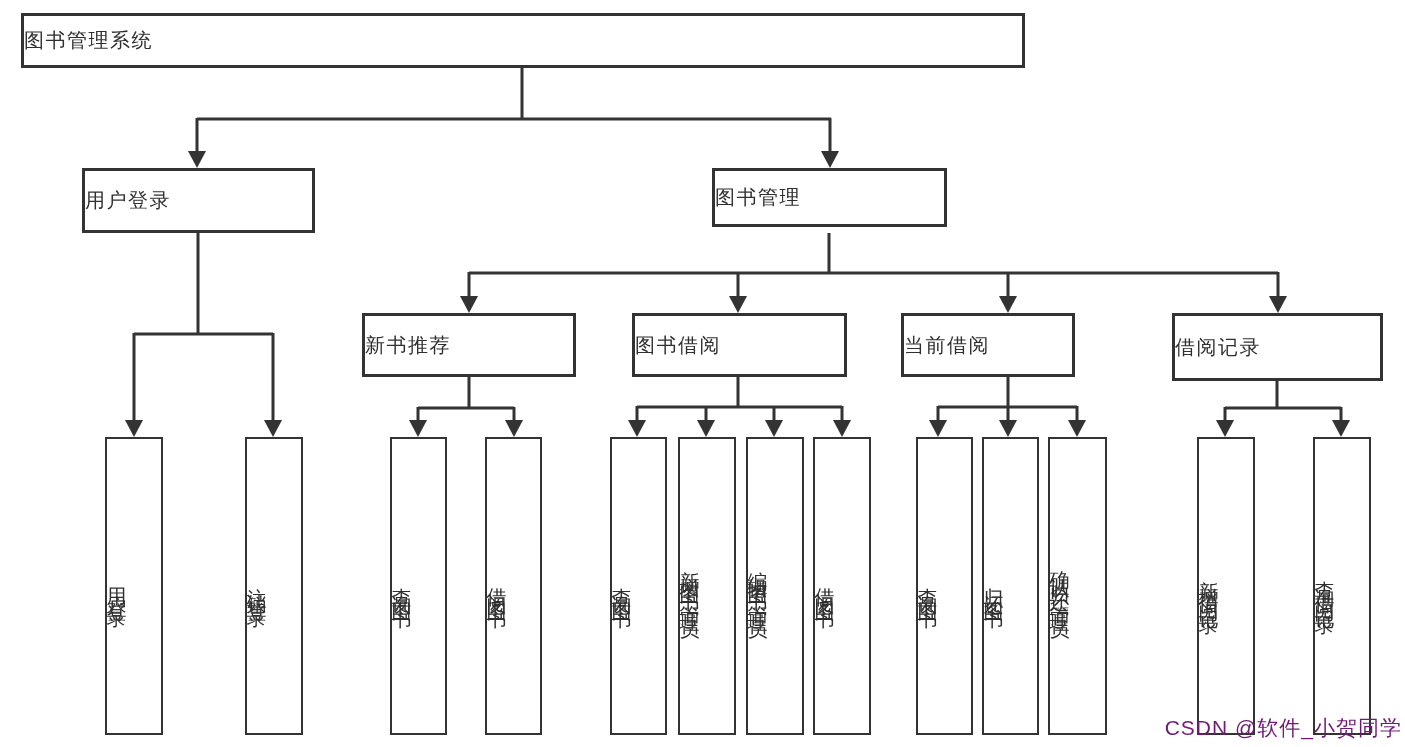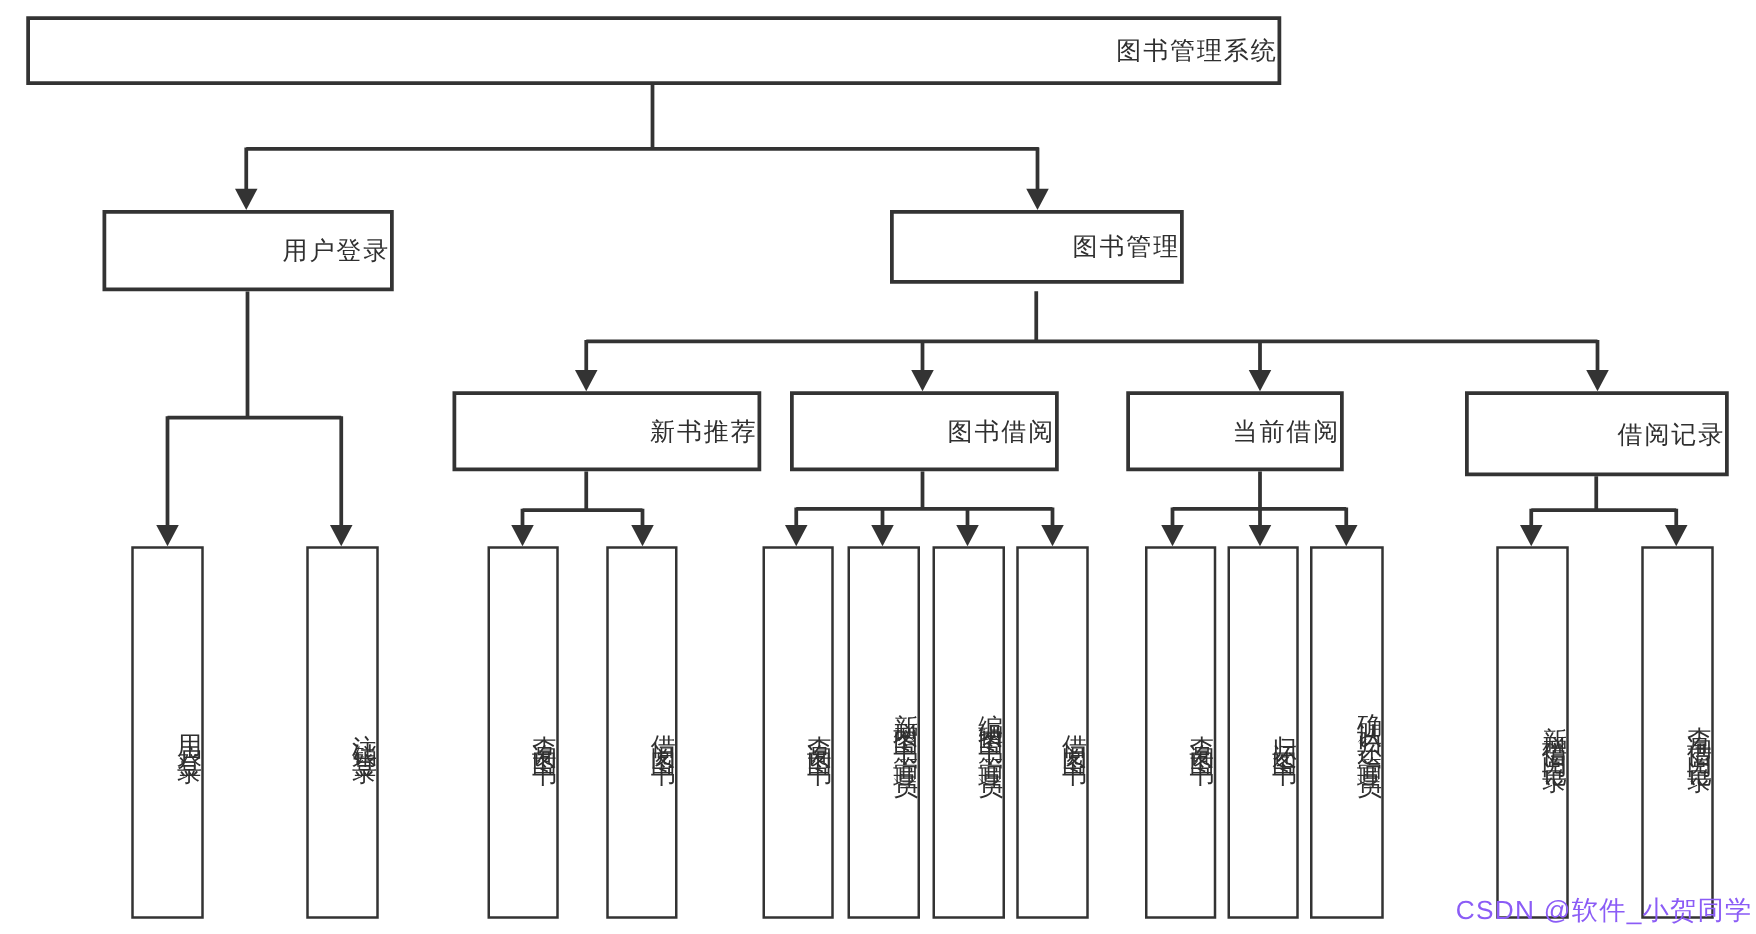--- a/index.html
+++ b/index.html
@@ -9,21 +9,21 @@
     background:#ffffff;
     overflow:hidden;
     font-family:"Liberation Sans","DejaVu Sans",sans-serif;
   }
   .connectors{position:absolute;left:0;top:0;z-index:1;}
   .node{
     position:absolute;
     background:#ffffff;
     border:3px solid #333333;
     box-sizing:border-box;
-    display:flex;align-items:center;justify-content:flex-end;
+    display:flex;align-items:center;justify-content:flex-start;
     z-index:2;
     color:#2f2f2f;
   }
   .node.h span{
     font-size:20px;
     letter-spacing:1.5px;
     white-space:nowrap;
   }
   .node.v{border-width:2px;}
   .node.v .vtext{
@@ -31,21 +31,21 @@
     text-orientation:mixed;
     font-size:20px;
     letter-spacing:7px;
     line-height:1;
   }
   .watermark{
     position:absolute;
     right:3px;top:714px;
     z-index:5;
     font-size:21px;
-    color:#8b5cf6;
+    color:#701a75;
     letter-spacing:1px;
     white-space:nowrap;
   }
 </style>
 </head>
 <body>
 
 <div id="canvas">
 
   <svg class="connectors" width="1405" height="747" viewBox="0 0 1405 747" aria-hidden="true">
@@ -99,21 +99,21 @@
     <span>图书管理系统</span>
   </div>
 
   <div class="node h" style="left:82px;top:168px;width:233px;height:65px">
     <span>用户登录</span>
   </div>
   <div class="node h" style="left:712px;top:168px;width:235px;height:59px">
     <span>图书管理</span>
   </div>
 
-  <div class="node h" style="left:362px;top:313px;width:247px;height:64px">
+  <div class="node h" style="left:362px;top:313px;width:214px;height:64px">
     <span>新书推荐</span>
   </div>
   <div class="node h" style="left:632px;top:313px;width:215px;height:64px">
     <span>图书借阅</span>
   </div>
   <div class="node h" style="left:901px;top:313px;width:174px;height:64px">
     <span>当前借阅</span>
   </div>
   <div class="node h" style="left:1172px;top:313px;width:211px;height:68px">
     <span>借阅记录</span>

